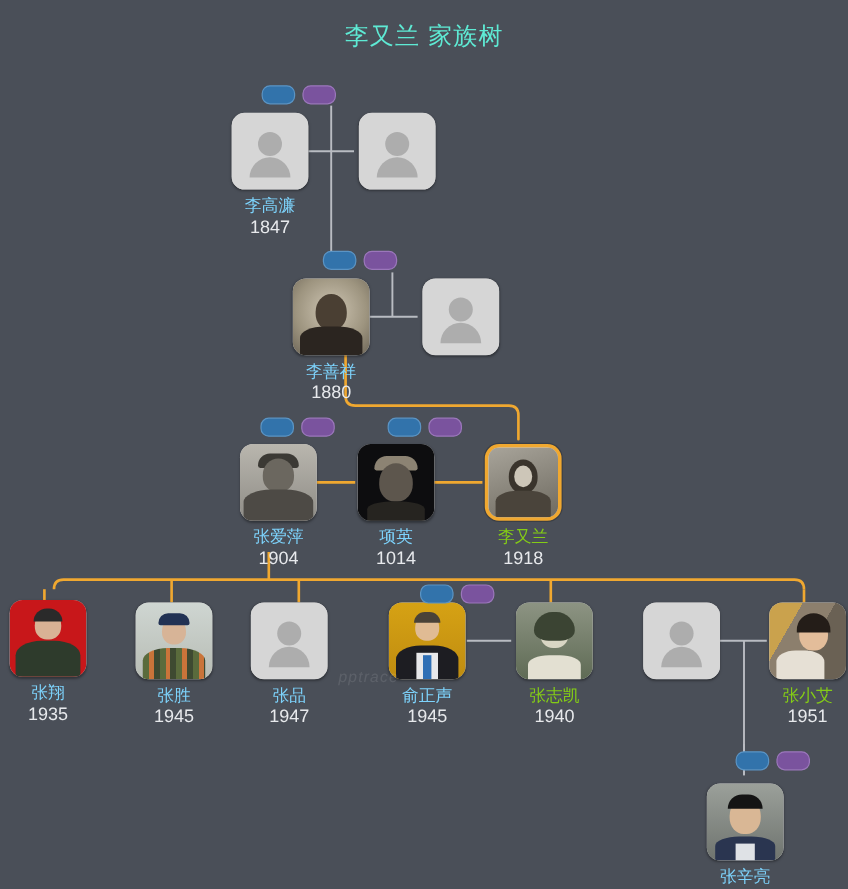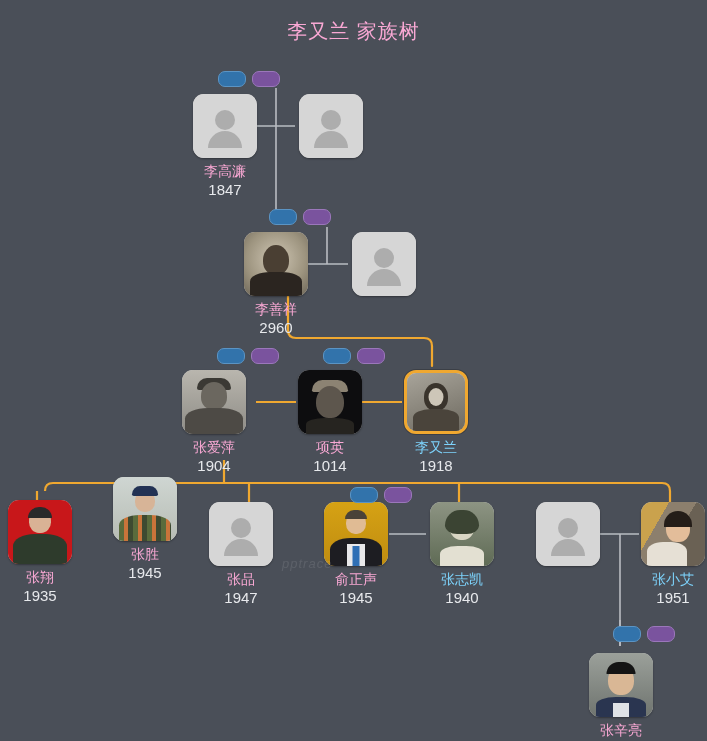--- a/index.html
+++ b/index.html
@@ -17,21 +17,21 @@
   }
 
   
   #header {
     position: absolute;
     top: 0; left: 0; right: 0;
     text-align: center;
     padding-top: 18px;
   }
   #title {
-    color: #f9a8d4;
+    color: #5eead4;
     font-size: 20px;
     letter-spacing: 1px;
     line-height: 26px;
   }
   #subtitle {
     color: #a9aeb6;
     font-size: 13px;
     line-height: 20px;
     margin-top: 2px;
   }
@@ -64,25 +64,25 @@
   .person.focus .card {
     border: 3px solid #f0a830;
     width: 58px;
     height: 58px;
     border-radius: 12px;
     box-shadow: 0 0 0 1px rgba(0,0,0,0.2);
   }
   .name {
     margin-top: 4px;
     font-size: 14px;
-    color: #f9a8d4;
+    color: #7dd3fc;
     line-height: 18px;
     white-space: nowrap;
   }
-  .name.female { color: #7dd3fc; }
+  .name.female { color: #84cc16; }
   .year {
     font-size: 15px;
     color: #e7e9ec;
     line-height: 19px;
     white-space: nowrap;
   }
 
   
   .ph { width: 100%; height: 100%; background: #d6d6d6; position: relative; }
   .ph::before {
@@ -304,28 +304,28 @@
             <div class="hair"></div>
             <div class="cap"></div>
             <div class="head"></div>
             <div class="face"></div>
             <div class="body"></div>
             <div class="shirt"></div>
             <div class="tie"></div>
           </div>
         </div>
         <div class="name">李善祥</div>
-        <div class="year">2960</div>
+        <div class="year">1880</div>
       </div>
       <div class="person" style="left: 348px; top: 232px;">
         <div class="card">
           <div class="ph"></div>
         </div>
       </div>
-      <div class="person" style="left: 178px; top: 370px;">
+      <div class="person" style="left: 196px; top: 370px;">
         <div class="card">
           <div class="photo ph-zhangaiping">
             <div class="hair"></div>
             <div class="cap"></div>
             <div class="head"></div>
             <div class="face"></div>
             <div class="body"></div>
             <div class="shirt"></div>
             <div class="tie"></div>
           </div>
@@ -371,21 +371,21 @@
             <div class="head"></div>
             <div class="face"></div>
             <div class="body"></div>
             <div class="shirt"></div>
             <div class="tie"></div>
           </div>
         </div>
         <div class="name">张翔</div>
         <div class="year">1935</div>
       </div>
-      <div class="person" style="left: 109px; top: 477px;">
+      <div class="person" style="left: 109px; top: 502px;">
         <div class="card">
           <div class="photo ph-zhangsheng">
             <div class="hair"></div>
             <div class="cap"></div>
             <div class="head"></div>
             <div class="face"></div>
             <div class="body"></div>
             <div class="shirt"></div>
             <div class="tie"></div>
           </div>

